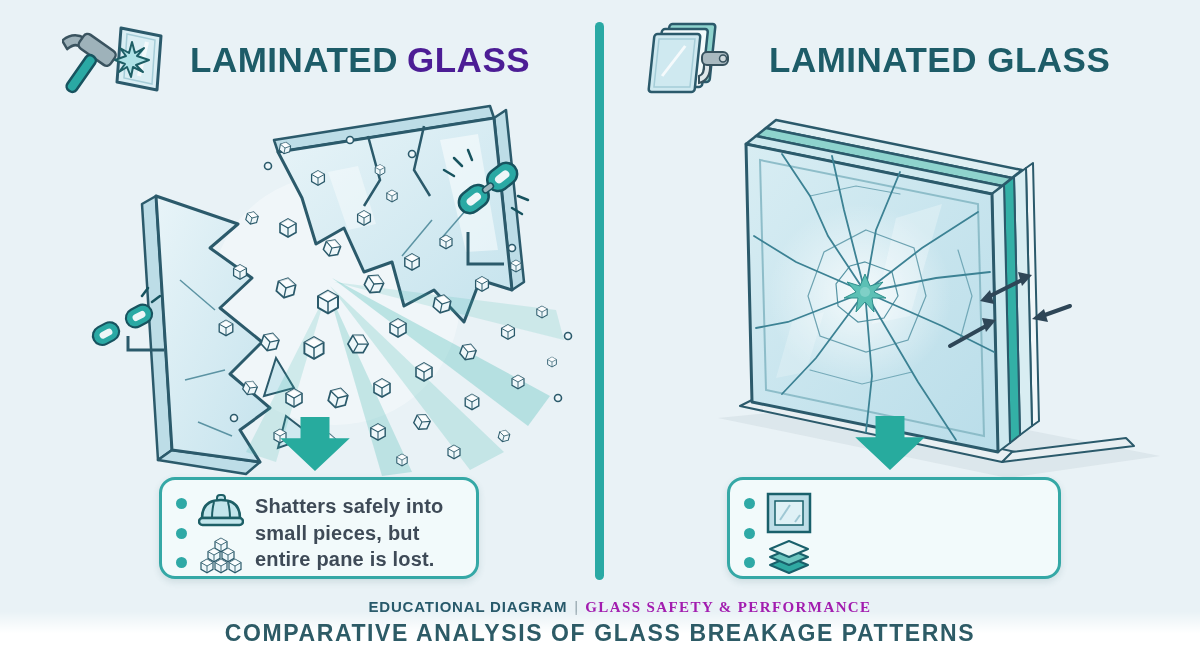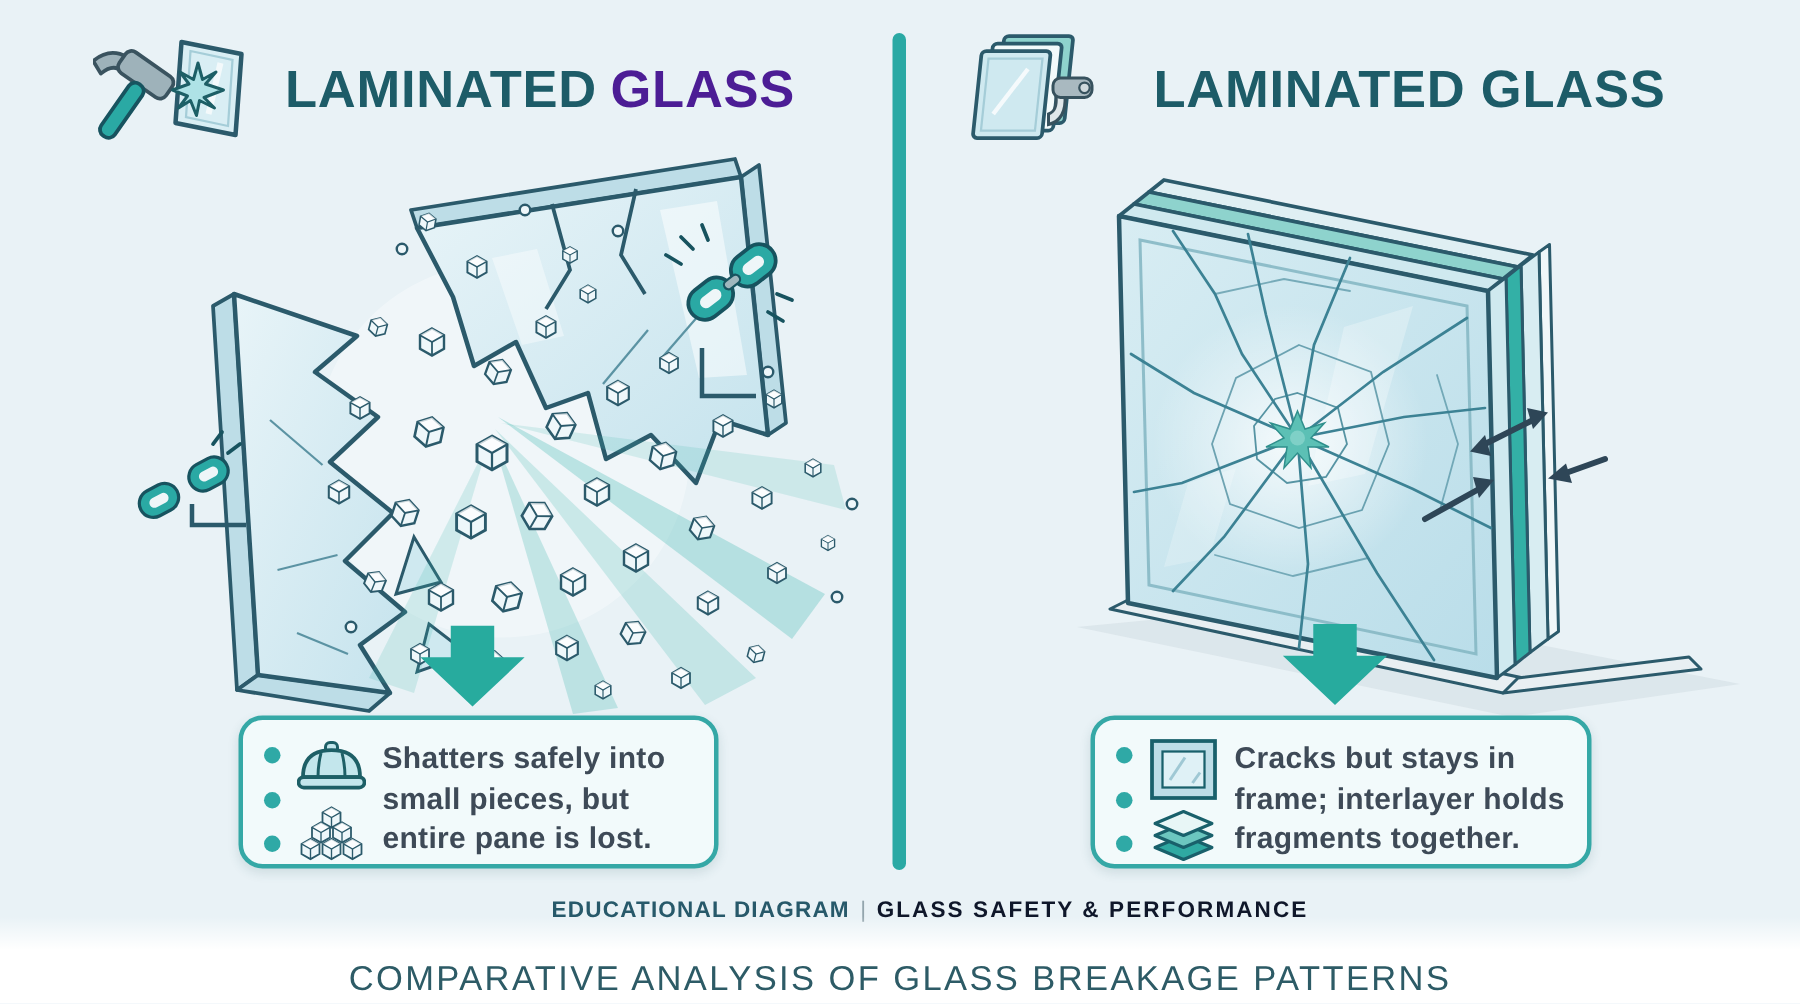--- a/index.html
+++ b/index.html
@@ -29,26 +29,26 @@
   .callout.left{left:159px;width:320px;}
   .callout.right{left:727px;width:334px;}
   .dots{display:flex;flex-direction:column;justify-content:space-between;height:70px;flex:0 0 auto;}
   .dot{width:11px;height:11px;border-radius:50%;background:#2fa9a6;}
   .cicons{display:flex;flex-direction:column;align-items:center;gap:5px;flex:0 0 auto;}
   .ctext{font-size:20px;line-height:1.32;color:#3e4a57;font-weight:600;letter-spacing:.2px;white-space:pre-line;}
 
   .caption{position:absolute;top:598px;left:0;width:1200px;text-align:center;font-size:15px;white-space:nowrap;}
   .cap-bold{font-weight:800;color:#27596a;letter-spacing:.8px;padding-left:40px;}
   .cap-sep{color:#93a5ad;margin:0 7px;font-weight:400;}
-  .cap-rest{color:#0f172a;font-weight:600;letter-spacing:1.4px;}
+  .cap-rest{color:#a21caf;font-weight:600;letter-spacing:1.4px;font-family:Liberation Serif, serif;}
 
   .footer-strip{position:absolute;left:0;bottom:0;width:1200px;height:58px;
     background:linear-gradient(180deg, rgba(255,255,255,0) 0%, #ffffff 38%);
     display:flex;align-items:flex-end;justify-content:center;}
-  .footer-title{font-size:23px;font-weight:400;color:#2d5b66;letter-spacing:1.6px;padding-bottom:3px;white-space:nowrap;}
+  .footer-title{font-size:23px;font-weight:700;color:#2d5b66;letter-spacing:1.6px;padding-bottom:22px;white-space:nowrap;}
 </style>
 </head>
 <body>
 
 <svg width="0" height="0" style="position:absolute" aria-hidden="true">
   <defs>
     <linearGradient id="glassA" x1="0" y1="0" x2="1" y2="1">
       <stop offset="0" stop-color="#e8f4f8"></stop>
         <stop offset="1" stop-color="#c5e3ed"></stop>
     </linearGradient>
@@ -330,23 +330,20 @@
         <rect x="9" y="9" width="28" height="24" fill="#dff1f6" stroke="#19606b" stroke-width="1.5"></rect>
         <line x1="14" y1="28" x2="24" y2="13" stroke="#9fc8d4" stroke-width="2"></line>
         <line x1="29" y1="30" x2="34" y2="23" stroke="#9fc8d4" stroke-width="2"></line>
       </svg>
       <svg width="46" height="36" viewBox="0 0 46 36">
         <polygon points="23,18 42,26 23,34 4,26" fill="#2fa9a2" stroke="#19606b" stroke-width="2" stroke-linejoin="round"></polygon>
         <polygon points="23,10 42,18 23,26 4,18" fill="#6cc6bf" stroke="#19606b" stroke-width="2" stroke-linejoin="round"></polygon>
         <polygon points="23,2 42,10 23,18 4,10" fill="#e8f6f6" stroke="#19606b" stroke-width="2" stroke-linejoin="round"></polygon>
       </svg>
     </div>
-    <div class="ctext">Cracks but stays in
-frame; interlayer holds
-fragments together.</div>
   </div>
 
   <div class="caption">
     <span class="cap-bold">EDUCATIONAL DIAGRAM</span><span class="cap-sep">|</span><span class="cap-rest">GLASS SAFETY &amp; PERFORMANCE</span>
   </div>
 
   <div class="footer-strip">
     <div class="footer-title">COMPARATIVE ANALYSIS OF GLASS BREAKAGE PATTERNS</div>
   </div>
 

